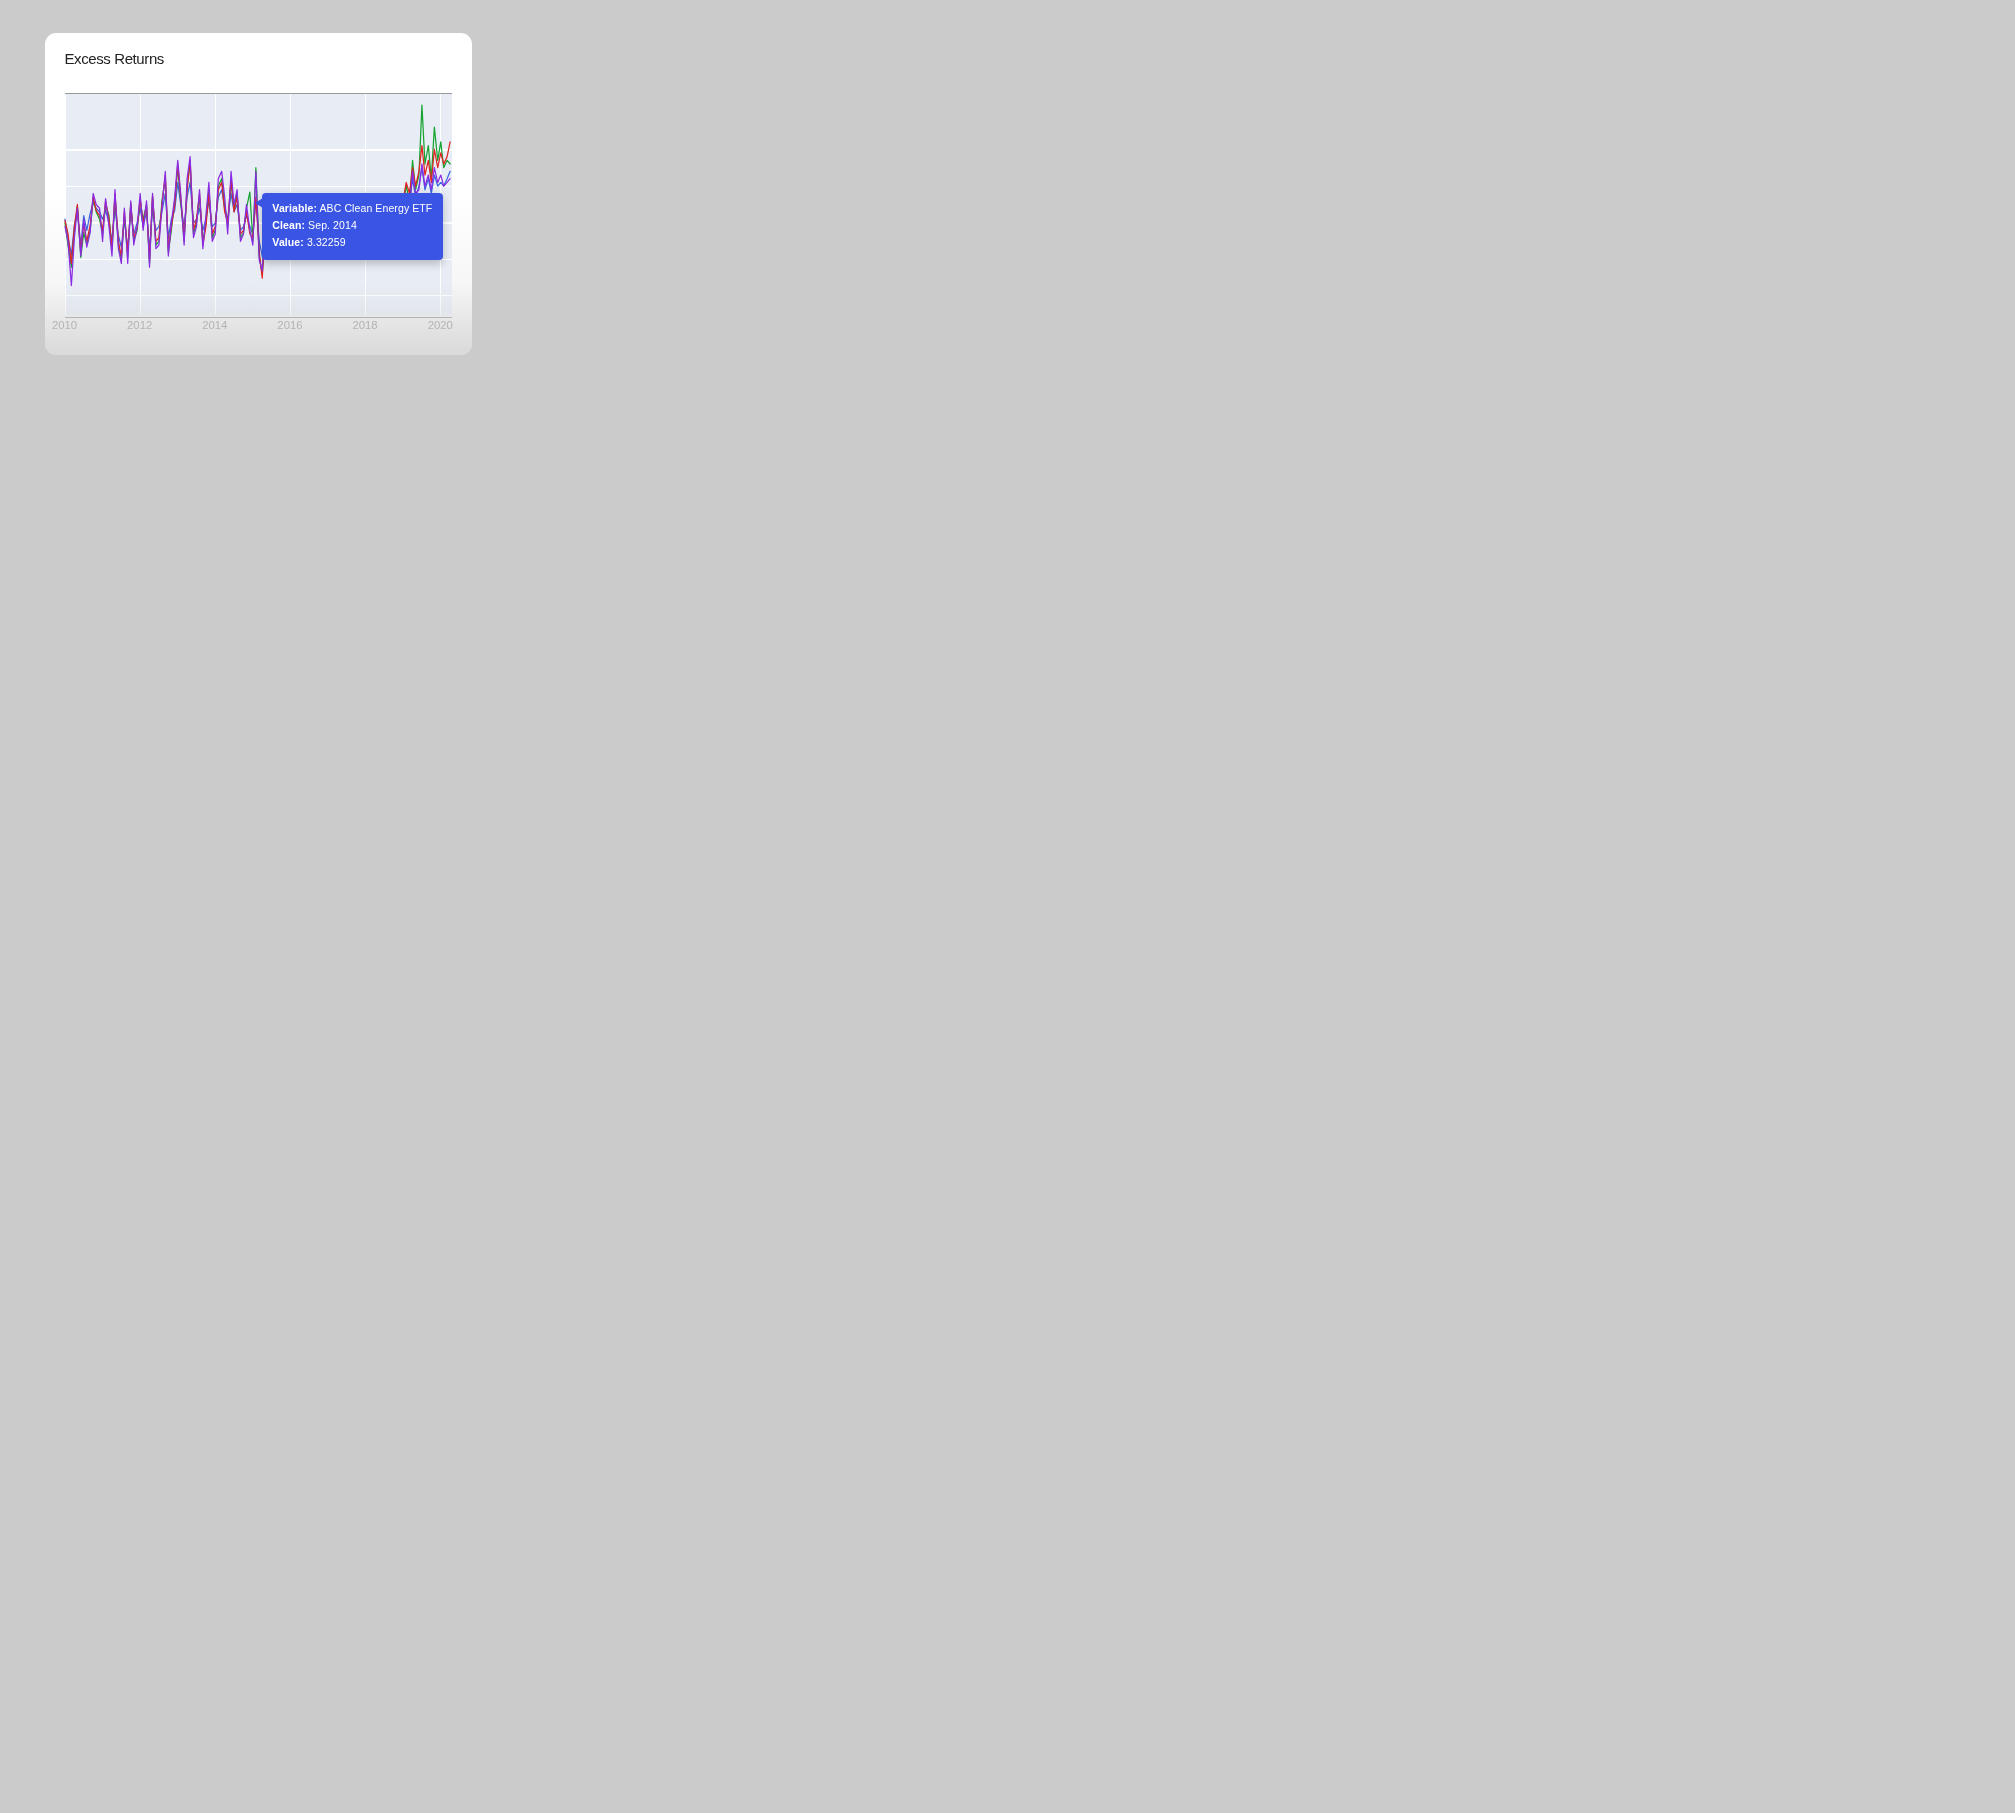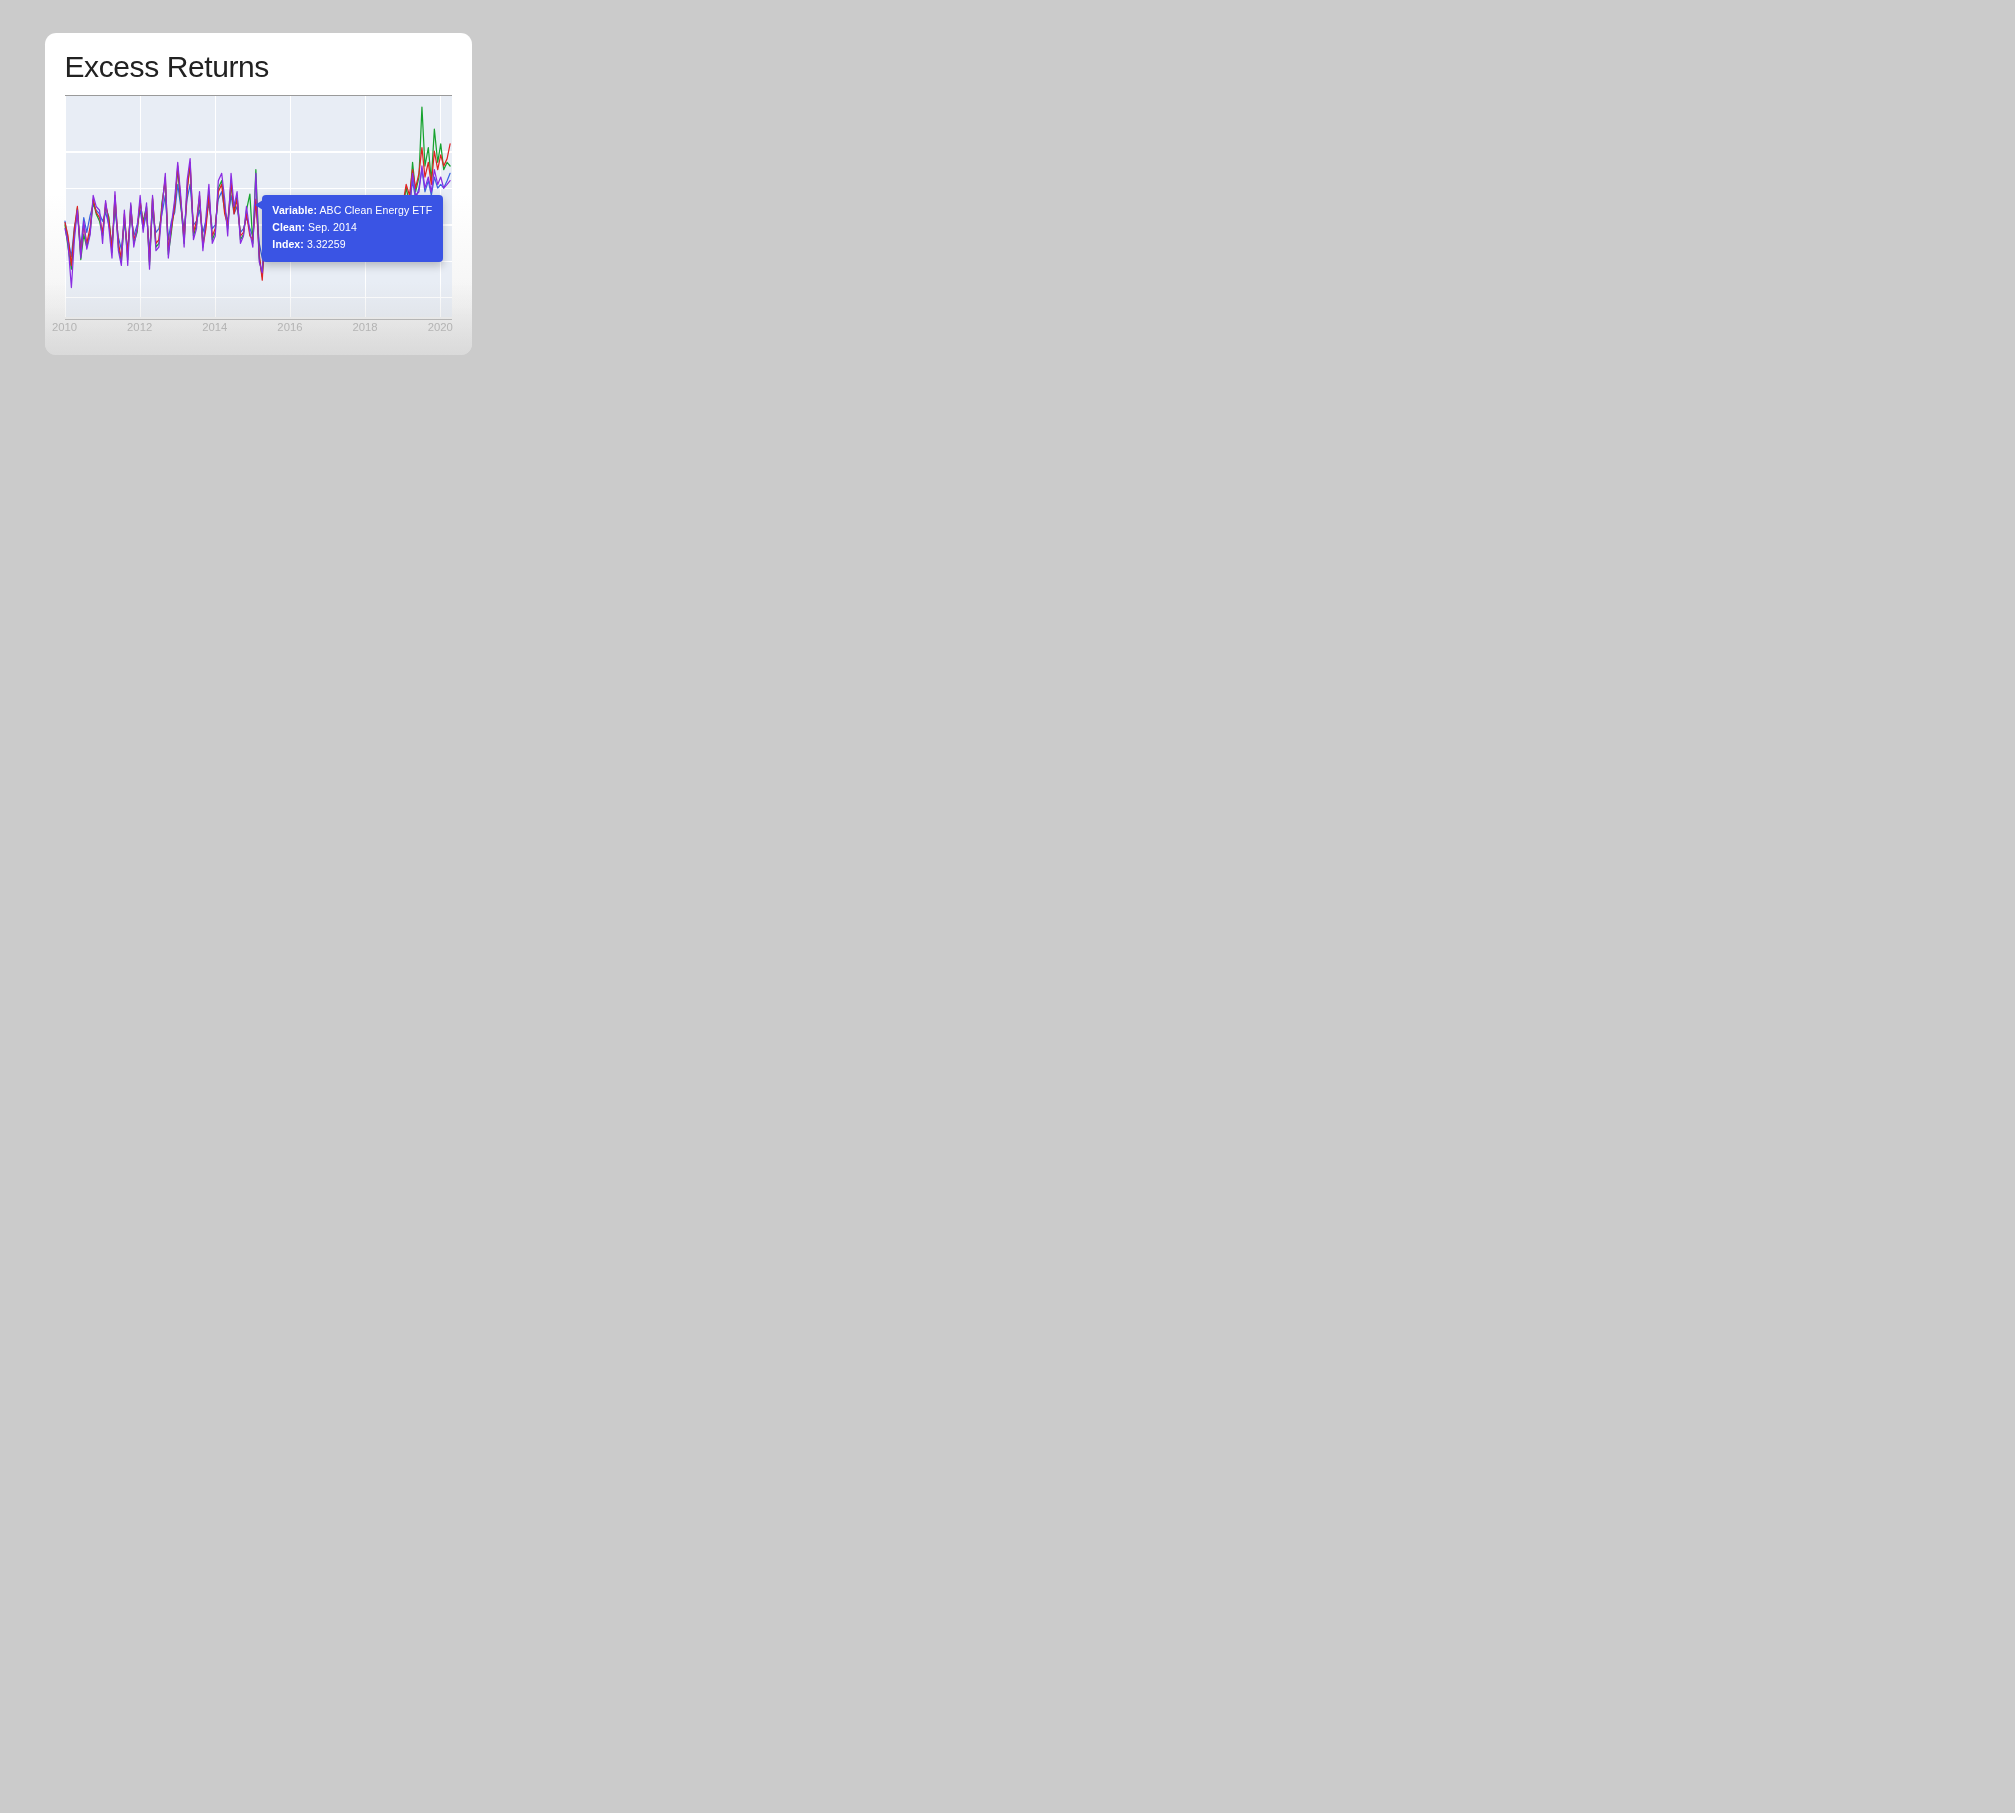--- a/index.html
+++ b/index.html
@@ -15,25 +15,25 @@
   }
   .card {
     width: 427px;
     height: 322px;
     background: linear-gradient(to bottom, #ffffff 0%, #ffffff 50%, #f4f4f4 85%, #e6e6e6 100%);
     border-radius: 11.3px;
     padding: 17.7px 20px 12px 20px;
     position: relative;
   }
   .title {
-    font-size: 30px;
+    font-size: 15px;
     font-weight: 300;
     color: #222;
     letter-spacing: -0.4px;
-    margin-bottom: 11px;
+    margin-bottom: 26px;
     font-stretch: condensed;
   }
   .chart-wrap {
     position: relative;
     width: 100%;
     height: 242px;
   }
   .plot-area {
     position: absolute;
     left: 0; top: 0; right: 0; bottom: 20px;
@@ -127,21 +127,21 @@
       <div class="grid-v" id="gv5" style="left: 97.0874%;"></div>
       <svg class="lines" viewBox="0 0 1000 550" preserveAspectRatio="none">
           <path d="M0.0 311.7 L7.8 357.5 L16.5 399.7 L24.3 326.3 L32.0 293.3 L40.8 377.7 L48.5 302.5 L56.3 339.2 L65.0 297.0 L72.8 271.3 L80.6 284.2 L89.3 293.3 L97.1 311.7 L104.9 289.7 L113.6 320.8 L121.4 366.7 L129.1 284.2 L137.9 352.0 L145.6 381.3 L153.4 311.7 L162.1 385.0 L169.9 293.3 L177.7 348.3 L186.4 320.8 L194.2 284.2 L201.9 330.0 L210.7 293.3 L218.4 385.0 L226.2 289.7 L235.0 339.2 L242.7 330.0 L250.5 293.3 L259.2 247.5 L267.0 357.5 L274.8 311.7 L283.5 289.7 L291.3 220.0 L299.0 275.0 L307.8 330.0 L315.5 256.7 L323.3 220.0 L332.0 320.8 L339.8 311.7 L347.6 284.2 L356.3 339.2 L364.1 311.7 L371.8 265.8 L380.6 330.0 L388.3 320.8 L396.1 256.7 L404.9 238.3 L412.6 284.2 L420.4 311.7 L429.1 247.5 L436.9 293.3 L444.7 275.0 L453.4 339.2 L461.2 330.0 L468.9 302.5 L477.7 330.0 L485.4 348.3 L493.2 265.8 L501.9 366.7 L509.7 403.3 L517.5 320.8 L526.2 348.3 L534.0 311.7 L541.7 344.7 L550.5 330.0 L558.3 320.8 L566.0 348.3 L574.8 302.5 L873.8 284.2 L881.6 247.5 L890.3 275.0 L898.1 210.8 L905.8 256.7 L914.6 229.2 L922.3 183.3 L930.1 238.3 L938.8 210.8 L946.6 247.5 L954.4 201.7 L963.1 229.2 L970.9 220.0 L978.6 229.2 L987.4 210.8 L995.1 192.5 " fill="none" stroke="#3a63e0" stroke-width="3.2" stroke-linejoin="round" stroke-linecap="round"></path>
           <path d="M0.0 320.8 L7.8 375.8 L16.5 430.8 L24.3 339.2 L32.0 278.7 L40.8 407.0 L48.5 344.7 L56.3 375.8 L65.0 339.2 L72.8 260.3 L80.6 293.3 L89.3 311.7 L97.1 348.3 L104.9 275.0 L113.6 302.5 L121.4 388.7 L129.1 253.0 L137.9 375.8 L145.6 412.5 L153.4 302.5 L162.1 407.0 L169.9 271.3 L177.7 366.7 L186.4 339.2 L194.2 265.8 L201.9 311.7 L210.7 275.0 L218.4 421.7 L226.2 256.7 L235.0 375.8 L242.7 366.7 L250.5 265.8 L259.2 210.8 L267.0 394.2 L274.8 339.2 L283.5 265.8 L291.3 183.3 L299.0 265.8 L307.8 366.7 L315.5 229.2 L323.3 174.2 L332.0 348.3 L339.8 320.8 L347.6 256.7 L356.3 366.7 L364.1 320.8 L371.8 238.3 L380.6 357.5 L388.3 339.2 L396.1 229.2 L404.9 210.8 L412.6 275.0 L420.4 330.0 L429.1 220.0 L436.9 284.2 L444.7 247.5 L453.4 357.5 L461.2 344.7 L468.9 284.2 L477.7 244.3 L485.4 366.7 L493.2 183.3 L501.9 403.3 L509.7 449.2 L517.5 330.0 L526.2 385.0 L534.0 311.7 L541.7 366.7 L550.5 348.3 L558.3 320.8 L566.0 375.8 L574.8 302.5 L873.8 275.0 L881.6 229.2 L890.3 265.8 L898.1 165.0 L905.8 238.3 L914.6 201.7 L922.3 27.5 L930.1 174.2 L938.8 128.3 L946.6 210.8 L954.4 82.5 L963.1 165.0 L970.9 119.2 L978.6 183.3 L987.4 165.0 L995.1 174.2 " fill="none" stroke="#17a32f" stroke-width="3.2" stroke-linejoin="round" stroke-linecap="round"></path>
           <path d="M0.0 315.3 L7.8 348.3 L16.5 421.7 L24.3 330.0 L32.0 275.0 L40.8 394.2 L48.5 320.8 L56.3 366.7 L65.0 326.3 L72.8 256.7 L80.6 289.7 L89.3 302.5 L97.1 339.2 L104.9 265.8 L113.6 311.7 L121.4 381.3 L129.1 247.5 L137.9 366.7 L145.6 403.3 L153.4 293.3 L162.1 394.2 L169.9 275.0 L177.7 357.5 L186.4 333.7 L194.2 260.3 L201.9 320.8 L210.7 278.7 L218.4 412.5 L226.2 253.0 L235.0 366.7 L242.7 357.5 L250.5 275.0 L259.2 201.7 L267.0 385.0 L274.8 330.0 L283.5 275.0 L291.3 174.2 L299.0 256.7 L307.8 357.5 L315.5 238.3 L323.3 165.0 L332.0 339.2 L339.8 311.7 L347.6 247.5 L356.3 375.8 L364.1 330.0 L371.8 247.5 L380.6 348.3 L388.3 330.0 L396.1 238.3 L404.9 220.0 L412.6 293.3 L420.4 320.8 L429.1 210.8 L436.9 293.3 L444.7 256.7 L453.4 348.3 L461.2 339.2 L468.9 293.3 L477.7 348.3 L485.4 357.5 L493.2 256.7 L501.9 394.2 L509.7 458.3 L517.5 320.8 L526.2 375.8 L534.0 320.8 L541.7 357.5 L550.5 339.2 L558.3 311.7 L566.0 366.7 L574.8 293.3 L873.8 265.8 L881.6 220.0 L890.3 247.5 L898.1 183.3 L905.8 229.2 L914.6 192.5 L922.3 128.3 L930.1 201.7 L938.8 165.0 L946.6 220.0 L954.4 137.5 L963.1 183.3 L970.9 146.7 L978.6 174.2 L987.4 155.8 L995.1 119.2 " fill="none" stroke="#e02323" stroke-width="3.2" stroke-linejoin="round" stroke-linecap="round"></path>
           <path d="M0.0 330.0 L7.8 366.7 L16.5 476.7 L24.3 357.5 L32.0 284.2 L40.8 403.3 L48.5 311.7 L56.3 381.3 L65.0 344.7 L72.8 247.5 L80.6 275.0 L89.3 284.2 L97.1 366.7 L104.9 260.3 L113.6 330.0 L121.4 403.3 L129.1 238.3 L137.9 385.0 L145.6 421.7 L153.4 284.2 L162.1 421.7 L169.9 265.8 L177.7 375.8 L186.4 330.0 L194.2 247.5 L201.9 339.2 L210.7 265.8 L218.4 430.8 L226.2 247.5 L235.0 385.0 L242.7 375.8 L250.5 284.2 L259.2 192.5 L267.0 403.3 L274.8 320.8 L283.5 256.7 L291.3 165.0 L299.0 247.5 L307.8 375.8 L315.5 210.8 L323.3 155.8 L332.0 357.5 L339.8 330.0 L347.6 238.3 L356.3 385.0 L364.1 302.5 L371.8 220.0 L380.6 366.7 L388.3 348.3 L396.1 210.8 L404.9 192.5 L412.6 256.7 L420.4 348.3 L429.1 192.5 L436.9 275.0 L444.7 238.3 L453.4 366.7 L461.2 348.3 L468.9 275.0 L477.7 339.2 L485.4 375.8 L493.2 192.5 L501.9 412.5 L509.7 440.0 L517.5 311.7 L526.2 366.7 L534.0 293.3 L541.7 363.0 L550.5 320.8 L558.3 302.5 L566.0 357.5 L574.8 284.2 L873.8 265.8 L881.6 256.7 L890.3 284.2 L898.1 192.5 L905.8 247.5 L914.6 238.3 L922.3 174.2 L930.1 229.2 L938.8 201.7 L946.6 238.3 L954.4 183.3 L963.1 220.0 L970.9 201.7 L978.6 229.2 L987.4 220.0 L995.1 210.8 " fill="none" stroke="#8a2be2" stroke-width="3.2" stroke-linejoin="round" stroke-linecap="round"></path>
         </svg>
       <div class="tooltip" id="ttip" style="left: 51%; top: 44.5%;">
         <div><span class="lab">Variable:</span> <span>ABC Clean Energy ETF</span></div>
         <div><span class="lab">Clean:</span> <span>Sep. 2014</span></div>
-        <div><span class="lab">Index:</span> <span>3.32259</span></div>
+        <div><span class="lab">Value:</span> <span>3.32259</span></div>
       </div>
     </div>
     <div class="x-axis">
       <span class="tick" id="tk0" style="left: 0%;">2010</span>
       <span class="tick" id="tk1" style="left: 19.4175%;">2012</span>
       <span class="tick" id="tk2" style="left: 38.835%;">2014</span>
       <span class="tick" id="tk3" style="left: 58.2524%;">2016</span>
       <span class="tick" id="tk4" style="left: 77.6699%;">2018</span>
       <span class="tick" id="tk5" style="left: 97.0874%;">2020</span>
     </div>

